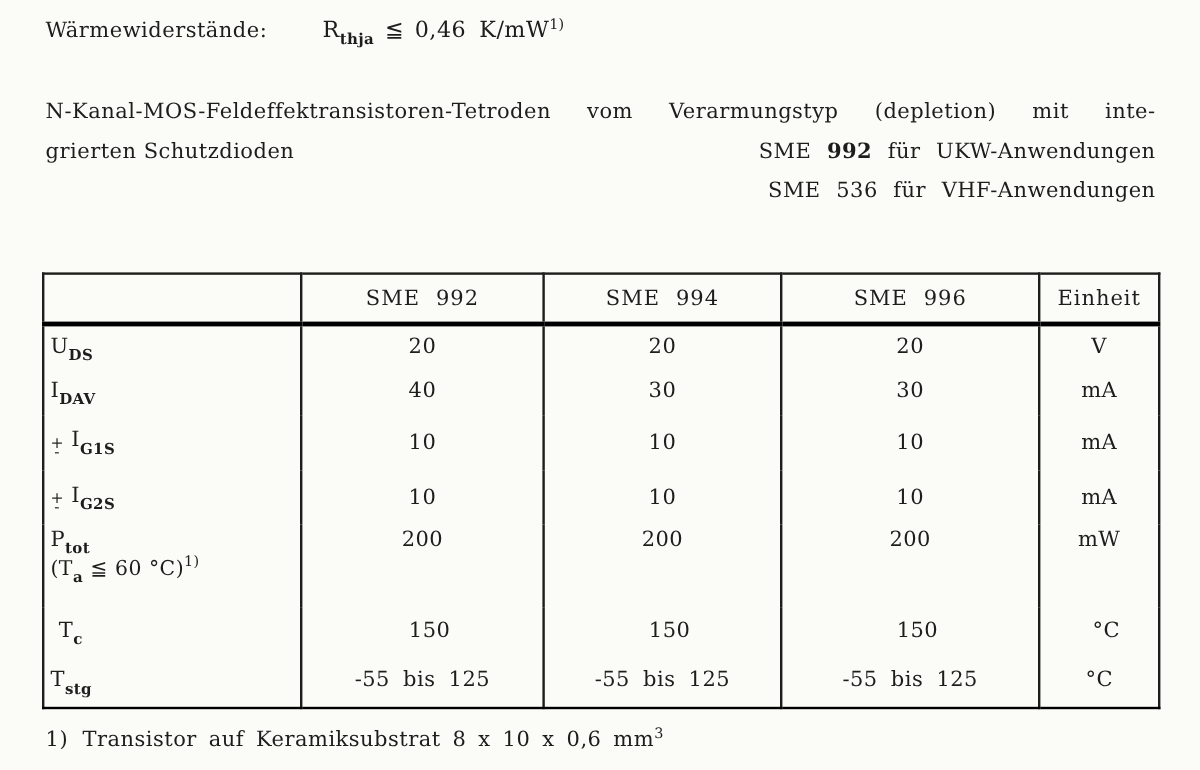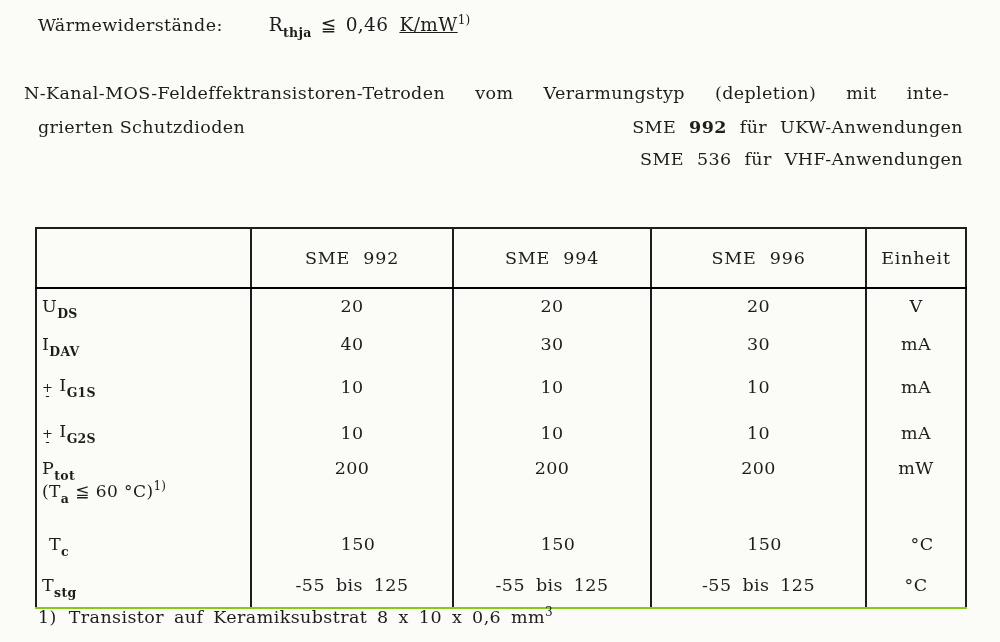--- a/index.html
+++ b/index.html
@@ -13,25 +13,25 @@
   }
   .page { position: relative; width: 1000px; height: 642px; }
 
   
   .thermal { position: absolute; top: 14px; left: 38px; white-space: nowrap; }
   .thermal .lbl { display: inline-block; }
   .thermal .formula { display: inline-block; margin-left: 46px; font-size: 18.5px; }
   .sub { font-size: 12.5px; position: relative; top: 6px; letter-spacing: 0.3px; font-weight: bold; }
   .sup { font-size: 12px; position: relative; top: -7px; letter-spacing: 0.2px; }
   .rel { margin: 0 9px; }
-  .unit-gap { margin-left: 11px; text-decoration: underline; }
+  .unit-gap { margin-left: 11px; }
 
   
   .desc1 {
-    position: absolute; top: 83px; left: 24px; width: 925px;
+    position: absolute; top: 83px; left: 38px; width: 925px;
     text-align: justify; text-align-last: justify; white-space: nowrap;
   }
   .row-flex {
     position: absolute; left: 38px; right: 37px;
     display: flex; justify-content: space-between; align-items: baseline;
   }
   .row2 { top: 117px; }
   .row3 { top: 149px; justify-content: flex-end; }
   .row4 { top: 179px; }
   .app { word-spacing: 7px; white-space: nowrap; text-align: center; }
@@ -41,25 +41,25 @@
   .heading .h-sub { font-size: 17.5px; margin-left: 6px; word-spacing: 3px; }
 
   
   table.limits {
     position: absolute; top: 227px; left: 35px;
     border-collapse: collapse; table-layout: fixed; width: 930px;
     font-size: 17.5px;
   }
   table.limits td { border-left: 2px solid #1d1d1b; border-right: 2px solid #1d1d1b; }
   table.limits tr.hdr td {
-    border-top: 2px solid #1d1d1b; border-bottom: 2px solid #000000;
-    height: 60px; text-align: center; vertical-align: middle;
+    border-top: 2px solid #1d1d1b; border-bottom: 4px solid #000000;
+    height: 42px; text-align: center; vertical-align: middle;
     word-spacing: 7px; letter-spacing: 0.8px;
   }
-  table.limits tr.last td { border-bottom: 2px solid #84cc16; }
+  table.limits tr.last td { border-bottom: 2px solid #000000; }
   td.param { text-align: left; padding-left: 5px; vertical-align: middle; }
   td.val { text-align: center; vertical-align: middle; word-spacing: 5px; }
   tr.r0 td { height: 35px; }
   tr.r1 td { height: 41px; margin-left: 15px; }
   tr.r2 td { height: 46px; }
   tr.r3 td { height: 45px; }
   tr.r4 td { height: 69px; vertical-align: top; padding-top: 3px; }
   tr.r5 td { height: 39px; padding-left: 12px; }
   tr.r6 td { height: 45px; }
   .pm {

